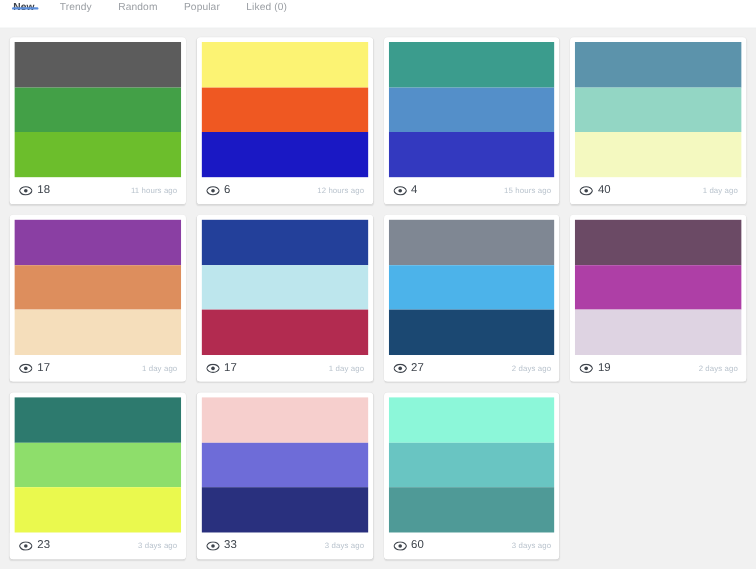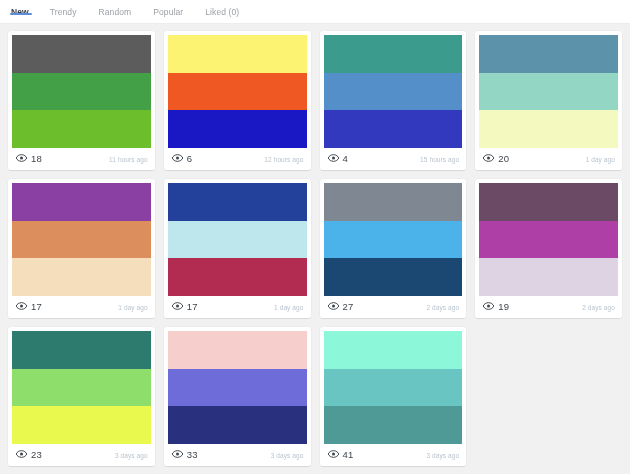--- a/index.html
+++ b/index.html
@@ -9,21 +9,21 @@
     font-family: "Liberation Sans", sans-serif;
     overflow: hidden;
   }
   #app { width: 630px; height: 474px; background: #f1f1f1; display: flex; flex-direction: column; }
 
   
   .tabbar {
     height: 24px;
     background: #ffffff;
     display: flex;
-    align-items: center;
+    align-items: flex-start;
     padding-left: 9px;
     border-bottom: 1px solid #eceded;
     flex: 0 0 auto;
   }
   .tab {
     display: flex; align-items: center;
     padding: 0 11px;
     font-size: 8.5px;
     color: #9b9fa4;
     letter-spacing: .1px;
@@ -74,20 +74,21 @@
 
   .cardfoot {
     flex: 0 0 22px;
     display: flex;
     align-items: center;
     padding: 0 7px 0 8px;
     background: #fff;
   }
   .views {
     display: flex;
+    align-items: center;
     gap: 4px;
   }
   .eye-icon { display: block; }
   .viewcount {
     font-size: 9.5px;
     color: #3e444c;
     line-height: 1;
     letter-spacing: .1px;
   }
   .time {
@@ -178,21 +179,21 @@
           <div class="swatch" style="background: rgb(92, 147, 171);"></div>
           <div class="swatch" style="background: rgb(147, 214, 196);"></div>
           <div class="swatch" style="background: rgb(244, 249, 192);"></div>
         </div>
         <div class="cardfoot">
           <div class="views">
             <svg width="11" height="8" viewBox="0 0 16 11" class="eye-icon">
               <path d="M8 0.6C4.3 0.6 1.3 3.1 0.3 5.5c1 2.4 4 4.9 7.7 4.9s6.7-2.5 7.7-4.9C14.7 3.1 11.7 0.6 8 0.6z" fill="none" stroke="#3e444c" stroke-width="1.4"></path>
               <circle cx="8" cy="5.5" r="2.2" fill="#3e444c"></circle>
             </svg>
-            <span class="viewcount">20</span>
+            <span class="viewcount">40</span>
           </div>
           <span class="time">1 day ago</span>
         </div>
       </div>
       <div class="card">
         <div class="palette">
           <div class="swatch" style="background: rgb(138, 63, 163);"></div>
           <div class="swatch" style="background: rgb(221, 142, 93);"></div>
           <div class="swatch" style="background: rgb(245, 222, 187);"></div>
         </div>
@@ -297,20 +298,20 @@
           <div class="swatch" style="background: rgb(140, 247, 217);"></div>
           <div class="swatch" style="background: rgb(105, 197, 194);"></div>
           <div class="swatch" style="background: rgb(79, 154, 151);"></div>
         </div>
         <div class="cardfoot">
           <div class="views">
             <svg width="11" height="8" viewBox="0 0 16 11" class="eye-icon">
               <path d="M8 0.6C4.3 0.6 1.3 3.1 0.3 5.5c1 2.4 4 4.9 7.7 4.9s6.7-2.5 7.7-4.9C14.7 3.1 11.7 0.6 8 0.6z" fill="none" stroke="#3e444c" stroke-width="1.4"></path>
               <circle cx="8" cy="5.5" r="2.2" fill="#3e444c"></circle>
             </svg>
-            <span class="viewcount">41</span>
+            <span class="viewcount">60</span>
           </div>
           <span class="time">3 days ago</span>
         </div>
       </div>
     </div>
 
 </div>
 
 </body></html>

